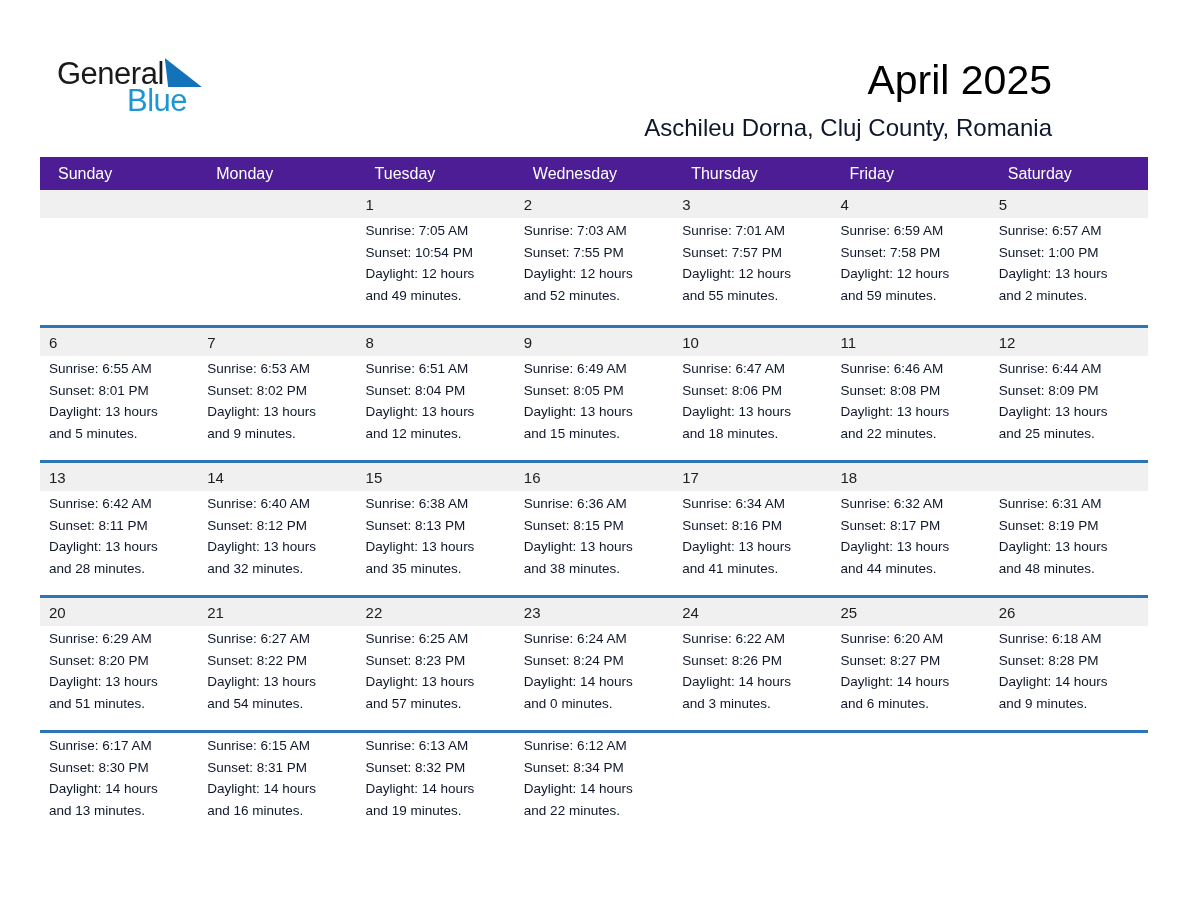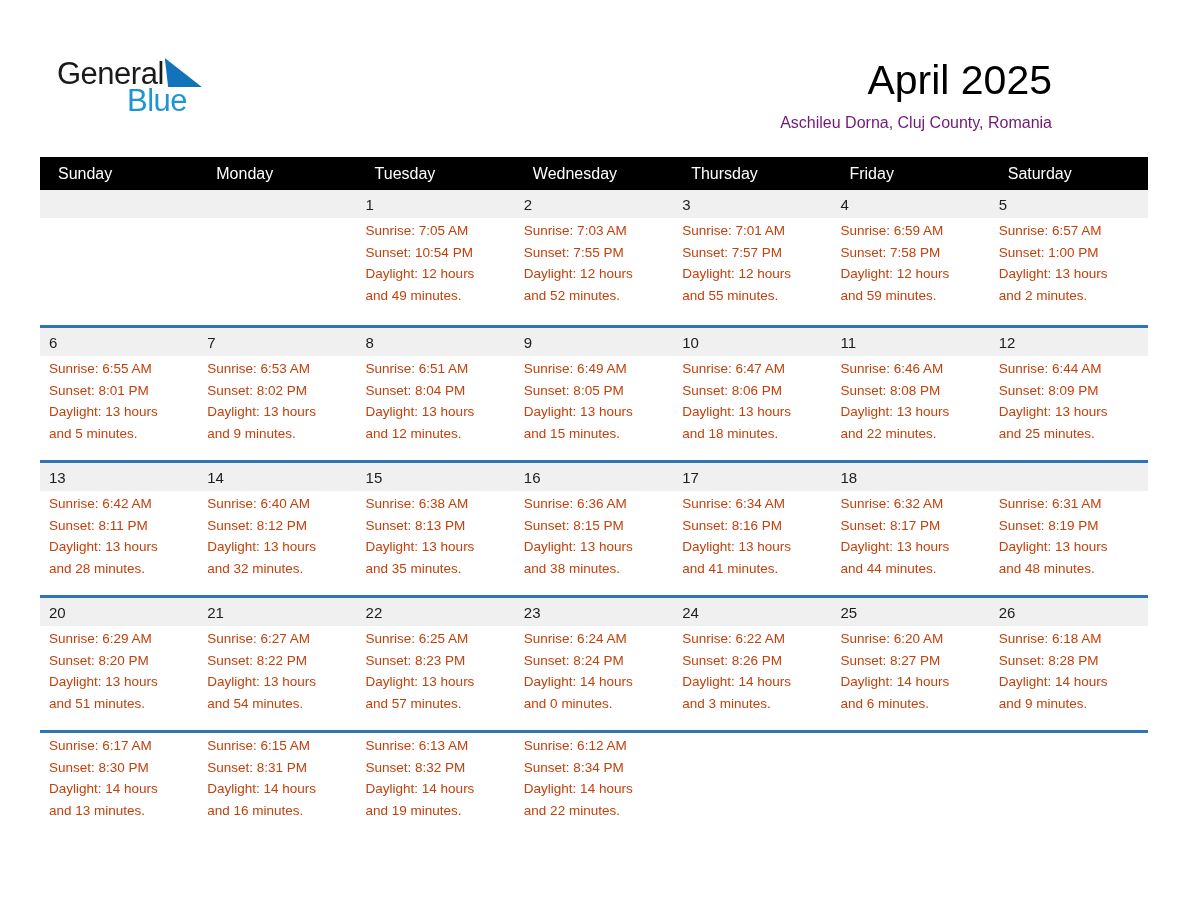--- a/index.html
+++ b/index.html
@@ -39,36 +39,36 @@
   }
 
   
   .titles { position: absolute; right: 60px; top: 58px; text-align: right; }
   .month-title {
     font-size: 41px;
     color: #000000;
     line-height: 44px;
   }
   .location-subtitle {
-    font-size: 16px;
-    color: #701a75;
+    font-size: 24px;
+    color: #0f172a;
     margin-top: 12px;
   }
 
   
   .calendar {
     position: absolute;
     left: 40px;
     top: 157px;
     width: 1108px;
   }
   .weekday-header {
     display: grid;
     grid-template-columns: repeat(7, 1fr);
-    background: #000000;
+    background: #4c1d95;
     height: 33px;
   }
   .weekday-header .wd {
     color: #ffffff;
     font-size: 16px;
     line-height: 34px;
     padding-left: 18px;
     overflow: hidden;
     white-space: nowrap;
   }
@@ -90,21 +90,21 @@
     padding: 6px 0 0 9px;
   }
   .content {
     display: grid;
     grid-template-columns: repeat(7, 1fr);
   }
   .cell {
     padding: 2px 4px 0 9px;
     font-size: 13.5px;
     line-height: 21.6px;
-    color: #c2410c;
+    color: #0f172a;
     overflow: hidden;
   }
 </style>
 </head>
 <body>
 
 <div class="page">
 
   <div class="logo">
     <div class="logo-top">

